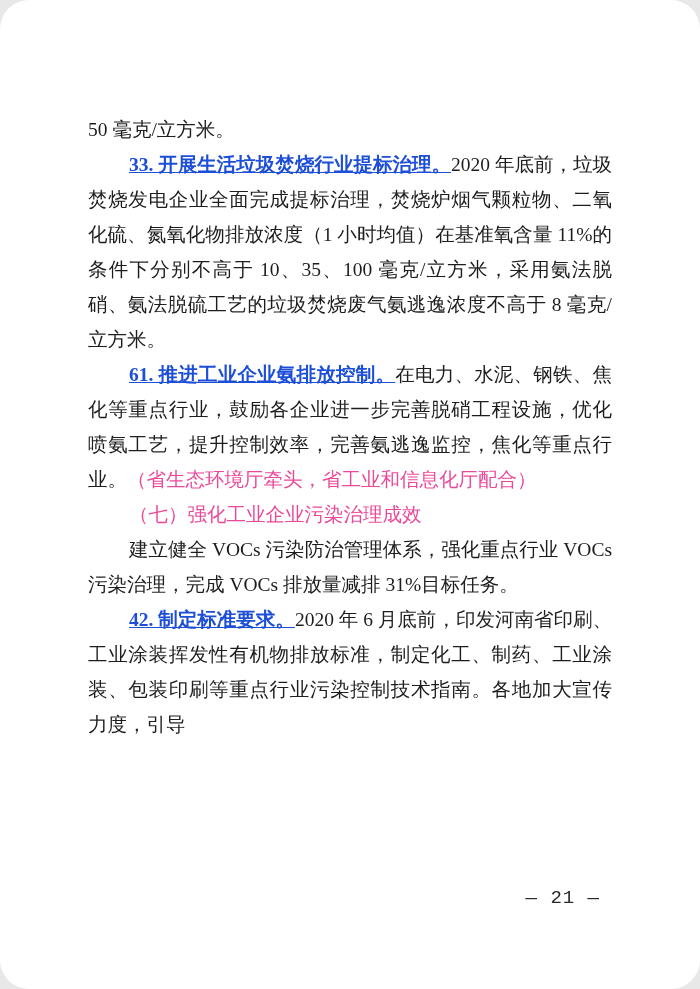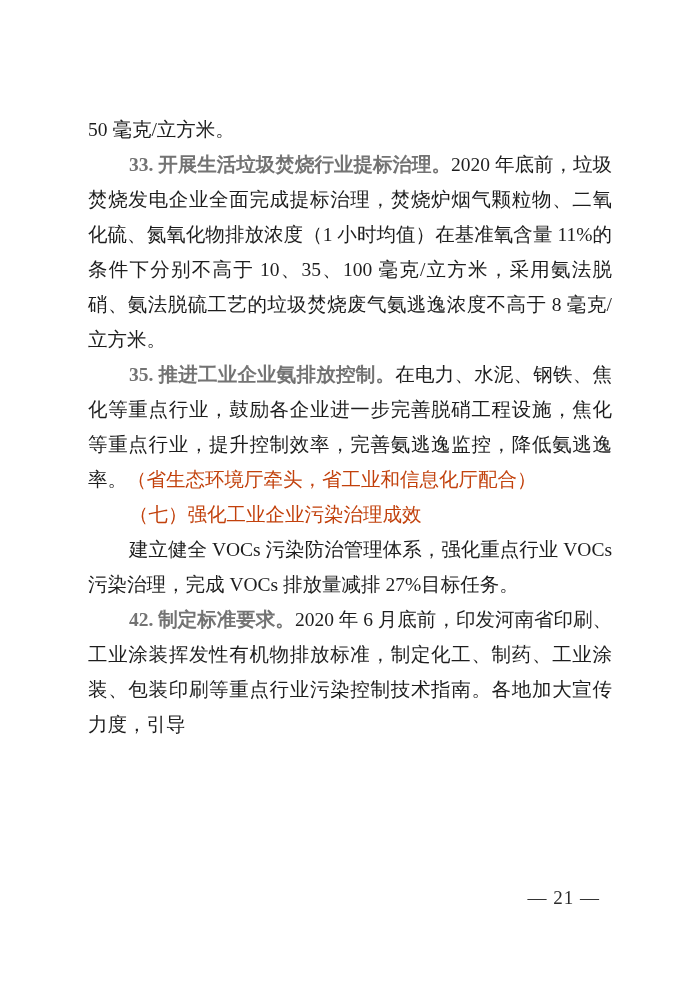--- a/index.html
+++ b/index.html
@@ -8,20 +8,21 @@
     background: #e8e8e8;
   }
   .page {
     position: relative;
     width: 700px;
     height: 989px;
     margin: 0 auto;
     background: #ffffff;
     overflow: hidden;
     font-family: "Liberation Serif", "DejaVu Serif", serif;
+    border-radius: 29px;
   }
   .content {
     position: absolute;
     left: 88px;
     top: 112px;
     width: 524px;
     font-size: 19.5px;
     line-height: 35px;
     color: #1d1d1d;
     text-align: justify;
@@ -37,53 +38,54 @@
   }
   
   .para,
   .para-indent,
   .subheading {
     text-indent: 41px;
   }
   
   .lead {
     font-weight: bold;
-    color: #737373;
+    color: #1d4ed8;
+    text-decoration: underline;
   }
   
   .kaiti {
-    color: #c2410c;
+    color: #ec4899;
   }
   .footer {
     position: absolute;
     top: 885px;
     right: 100px;
     font-size: 19px;
     line-height: 26px;
     color: #2a2a2a;
     letter-spacing: 1px;
-    font-family: Liberation Serif, serif;
+    font-family: Liberation Mono, monospace;
   }
 </style>
 </head>
 <body>
 
 <div class="page">
   <div class="content">
 
     <p class="continuation">50 毫克/立方米。</p>
 
     <p class="para"><span class="lead">33. 开展生活垃圾焚烧行业提标治理。</span><span>2020 年底前，垃圾焚烧发电企业全面完成提标治理，焚烧炉烟气颗粒物、二氧化硫、氮氧化物排放浓度（1 小时均值）在基准氧含量 11%的条件下分别不高于 10、35、100 毫克/立方米，采用氨法脱硝、氨法脱硫工艺的垃圾焚烧废气氨逃逸浓度不高于 8 毫克/立方米。</span></p>
 
 
-    <p class="para"><span class="lead">35. 推进工业企业氨排放控制。</span><span>在电力、水泥、钢铁、焦化等重点行业，鼓励各企业进一步完善脱硝工程设施，焦化等重点行业，提升控制效率，完善氨逃逸监控，降低氨逃逸率。</span><span class="kaiti">（省生态环境厅牵头，省工业和信息化厅配合）</span></p>
+    <p class="para"><span class="lead">61. 推进工业企业氨排放控制。</span><span>在电力、水泥、钢铁、焦化等重点行业，鼓励各企业进一步完善脱硝工程设施，优化喷氨工艺，提升控制效率，完善氨逃逸监控，焦化等重点行业。</span><span class="kaiti">（省生态环境厅牵头，省工业和信息化厅配合）</span></p>
 
     <p class="subheading kaiti">（七）强化工业企业污染治理成效</p>
 
-    <p class="para-indent">建立健全 VOCs 污染防治管理体系，强化重点行业 VOCs 污染治理，完成 VOCs 排放量减排 27%目标任务。</p>
+    <p class="para-indent">建立健全 VOCs 污染防治管理体系，强化重点行业 VOCs 污染治理，完成 VOCs 排放量减排 31%目标任务。</p>
 
     <p class="para"><span class="lead">42. 制定标准要求。</span><span>2020 年 6 月底前，印发河南省印刷、工业涂装挥发性有机物排放标准，制定化工、制药、工业涂装、包装印刷等重点行业污染控制技术指南。各地加大宣传力度，引导</span></p>
 
   </div>
 
   <div class="footer">
     <span>— 21 —</span>
   </div>
 </div>
 

